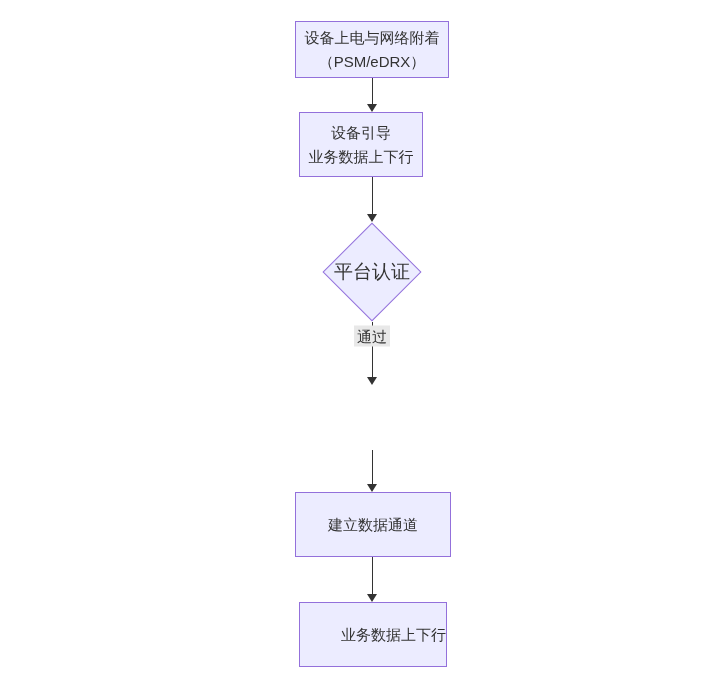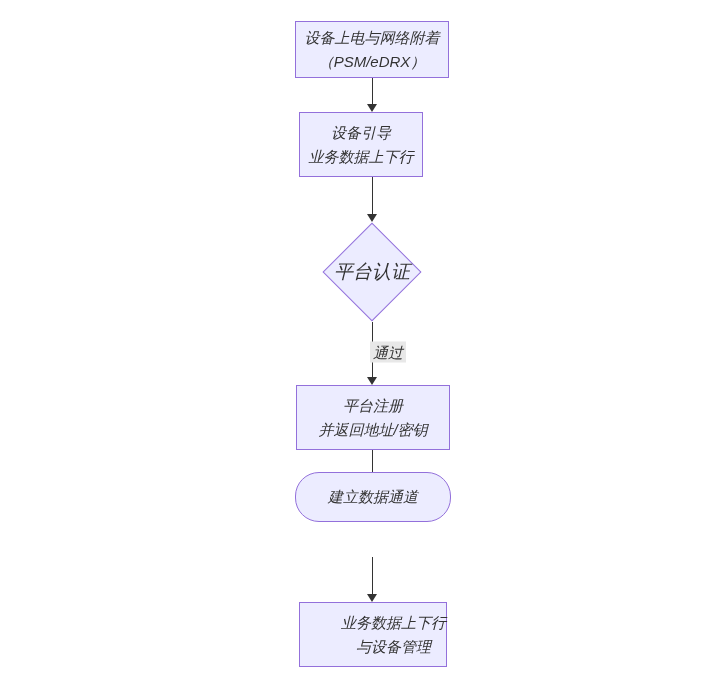--- a/index.html
+++ b/index.html
@@ -7,21 +7,20 @@
     padding: 0;
     background: var(--background, #ffffff);
     font-family: "Liberation Sans", "DejaVu Sans", sans-serif;
   }
   .canvas {
     position: relative;
     width: 726px;
     height: 700px;
     background: var(--background, #ffffff);
     overflow: hidden;
-    font-style: italic;
   }
   .node {
     position: absolute;
     box-sizing: border-box;
     display: flex;
     align-items: center;
     justify-content: center;
     text-align: center;
   }
   .node.rect {
@@ -115,42 +114,35 @@
 
   <div class="edge-line" style="left:372px; top:177px; height:37px;"></div>
   <div class="arrow-head" style="left:372px; top:214px;"></div>
 
   <div class="diamond-wrap" style="left:322px; top:222px; width:100px; height:100px;">
     <div class="diamond-shape"></div>
     <div class="diamond-label">平台认证</div>
   </div>
 
   <div class="edge-line" style="left:372px; top:322px; height:55px;"></div>
-  <div class="edge-label" style="left:372px; top:352px;margin-left:16px;">通过</div>
+  <div class="edge-label" style="left:372px; top:336px;">通过</div>
   <div class="arrow-head" style="left:372px; top:377px;"></div>
 
-  <div class="node rect" style="left:296px; top:385px; width:154px; height:65px;">
-    <div class="node-label">
-      <span class="line">平台注册</span>
-      <span class="line">并返回地址/密钥</span>
-    </div>
-  </div>
 
   <div class="edge-line" style="left:372px; top:450px; height:34px;"></div>
   <div class="arrow-head" style="left:372px; top:484px;"></div>
 
-  <div class="node rect" style="left:295px; top:472px; width:156px; height:50px;border-radius:24px;">
+  <div class="node rect" style="left:295px; top:492px; width:156px; height:65px;">
     <div class="node-label">
       <span class="line">建立数据通道</span>
     </div>
   </div>
 
   <div class="edge-line" style="left:372px; top:557px; height:37px;"></div>
   <div class="arrow-head" style="left:372px; top:594px;"></div>
 
   <div class="node rect" style="left:299px; top:602px; width:148px; height:65px;justify-content:flex-end;">
     <div class="node-label">
       <span class="line">业务数据上下行</span>
-      <span class="line">与设备管理</span>
     </div>
   </div>
 
 </div>
 
 </body></html>

